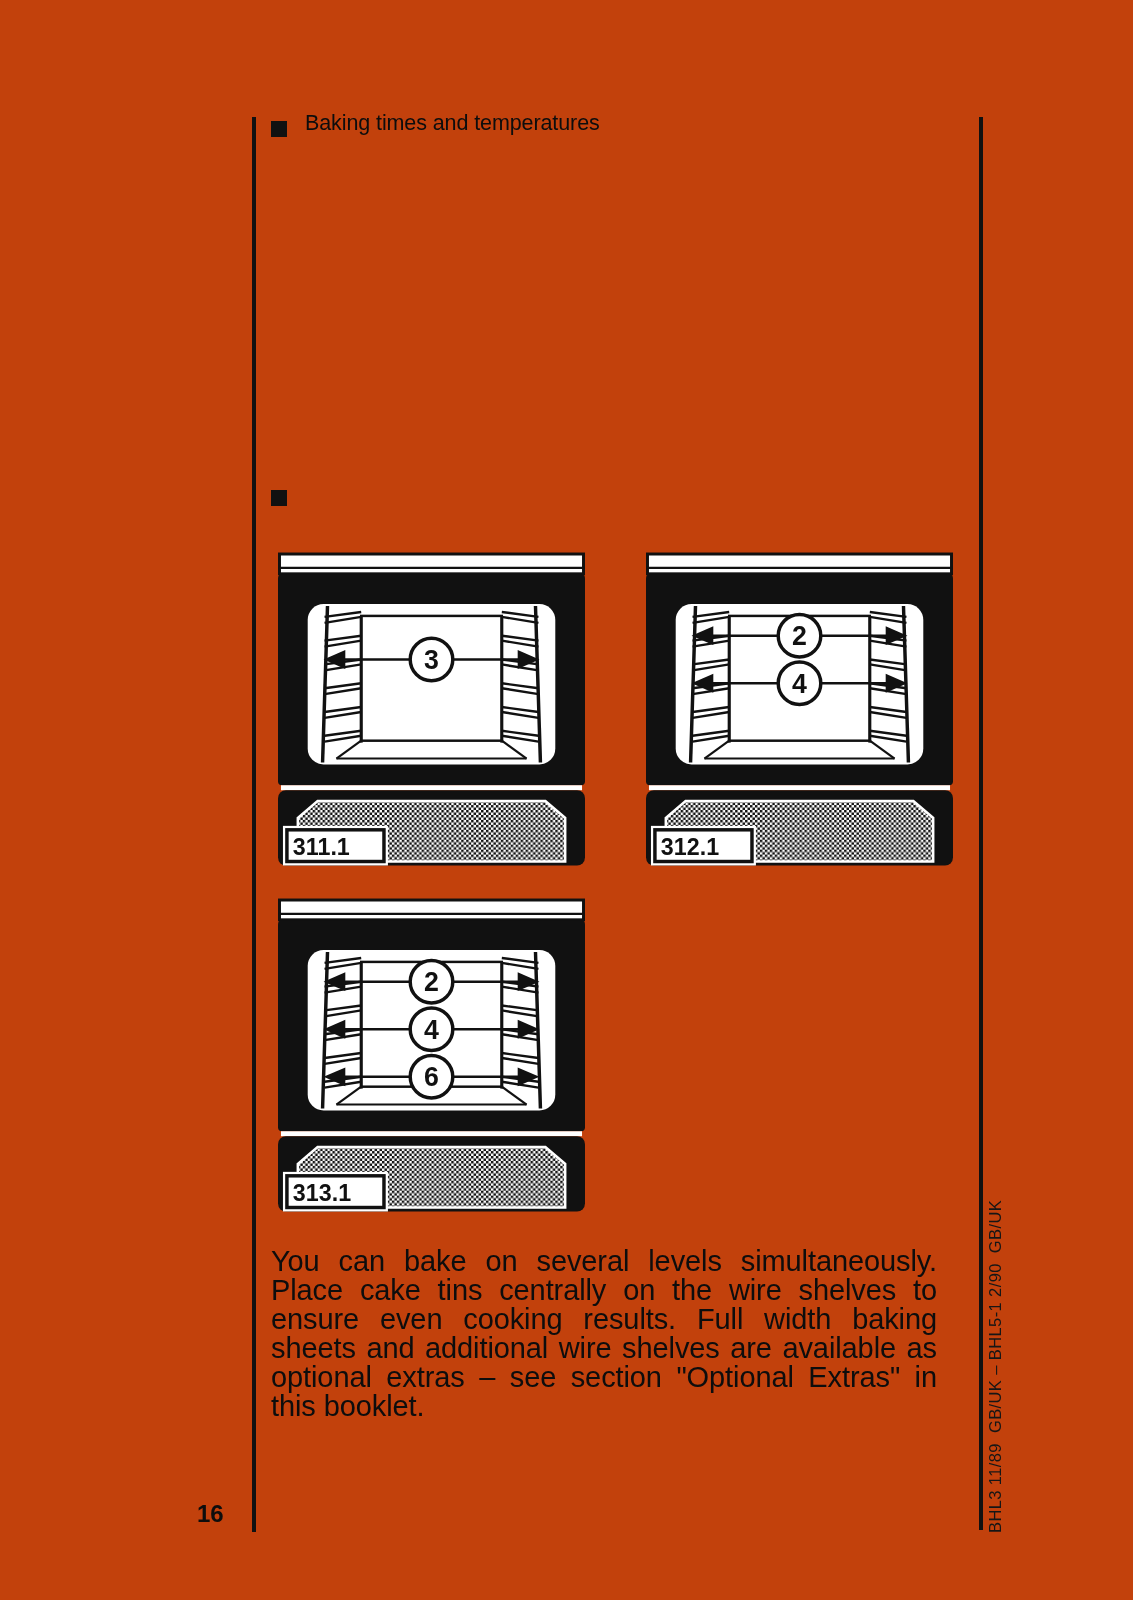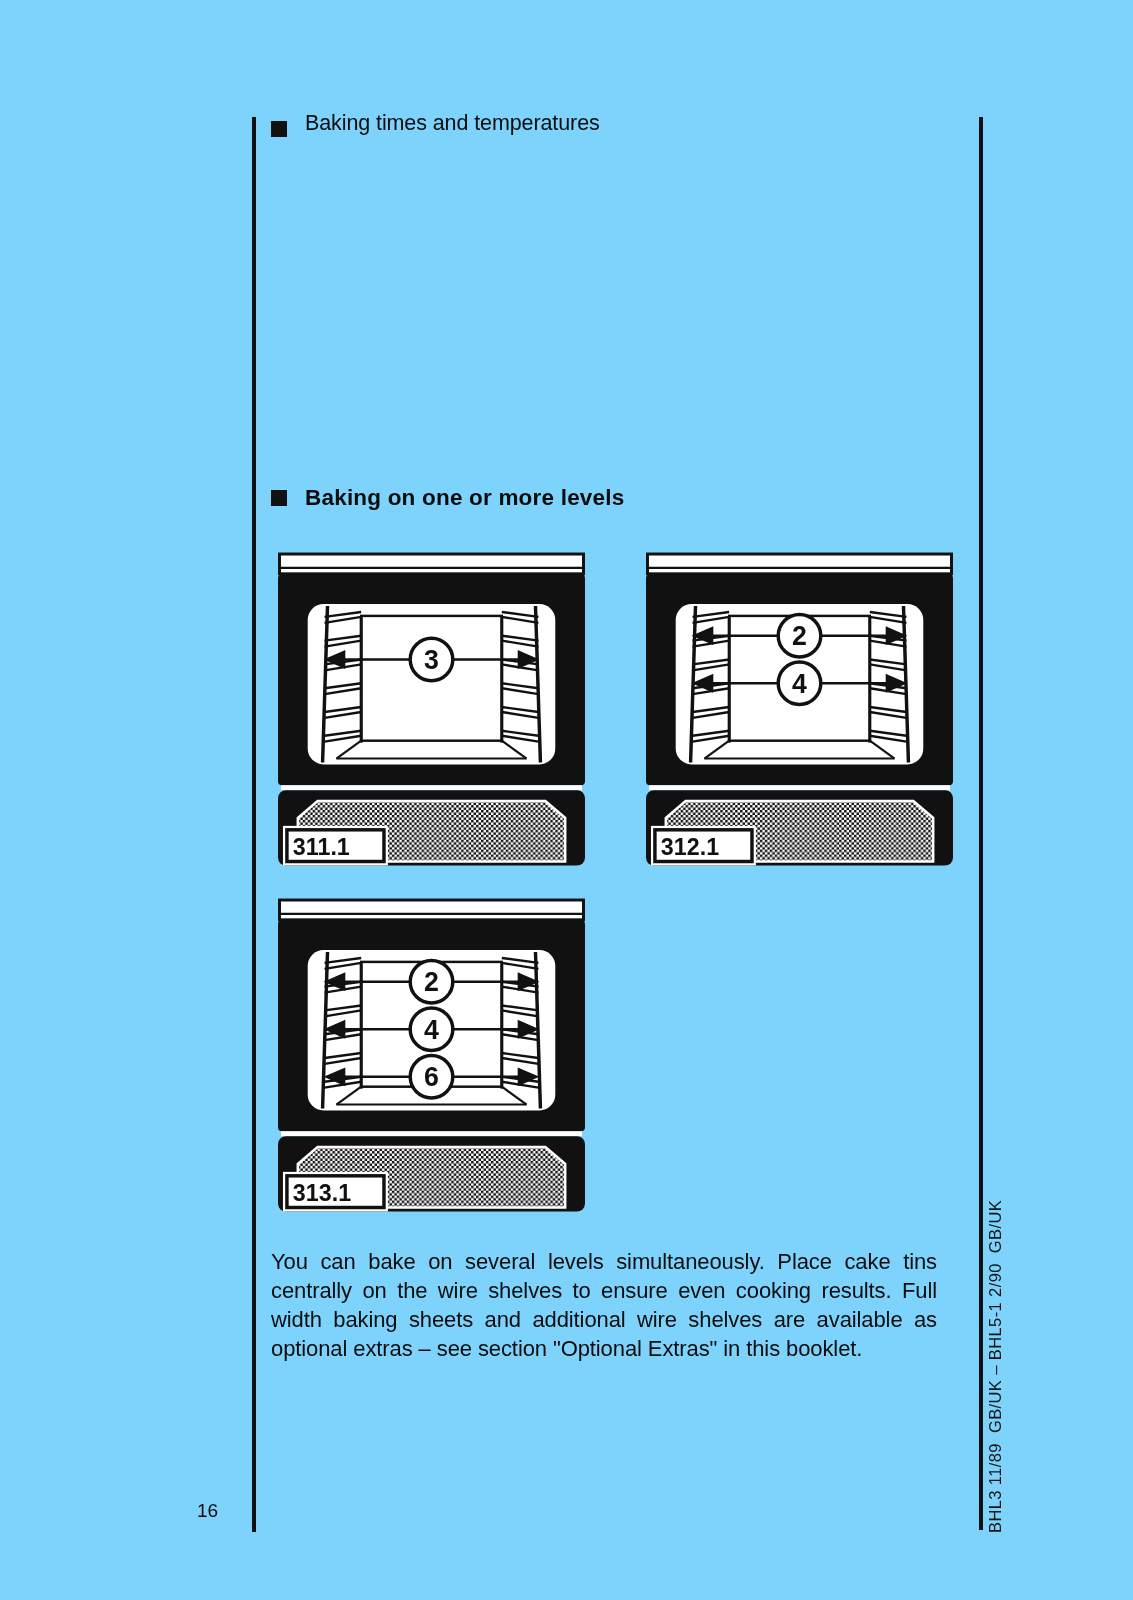--- a/index.html
+++ b/index.html
@@ -1,55 +1,54 @@
 <!DOCTYPE html>
 <html><head>
 <meta charset="utf-8">
 <style>
   html,body{margin:0;padding:0;background:#e8e8e8;}
-  #page{position:relative;width:1133px;height:1600px;background:#7dd3fc;overflow:hidden;
+  #page{position:relative;width:1133px;height:1600px;background:#c2410c;overflow:hidden;
         font-family:"Liberation Sans", sans-serif;color:#0d0d0d;}
   .rule{position:absolute;background:#111;}
   #left-rule{left:252px;top:117px;width:3.5px;height:1415px;}
   #right-rule{left:979px;top:117px;width:3.5px;height:1413px;}
   .bullet{position:absolute;width:16px;height:16px;background:#111;}
   #bullet-1{left:271px;top:121px;}
   #bullet-2{left:271px;top:490px;}
   #body-1{position:absolute;left:305px;top:109px;width:632px;
           font-size:21.5px;line-height:28.6px;letter-spacing:-0.1px;}
   #body-1 .para{text-align:justify;margin:0;}
   #section1-title{margin:0;}
   #heading-2{position:absolute;left:305px;top:485px;width:632px;
              font-size:22.5px;font-weight:bold;letter-spacing:0.2px;}
   .oven{position:absolute;width:307px;height:316px;}
   #oven-0{left:278px;top:551px;}
   #oven-1{left:646px;top:551px;}
   #oven-2{left:278px;top:897px;}
   #caption{position:absolute;left:271px;top:1247px;width:666px;
-           font-size:22px;line-height:29px;text-align:justify;letter-spacing:-0.1px;}
-  #page-number{position:absolute;left:197px;top:1500px;font-size:19px;}
+           font-size:29px;line-height:29px;text-align:justify;letter-spacing:-0.1px;}
+  #page-number{position:absolute;left:197px;top:1500px;font-size:24px;font-weight:bold;}
   #print-code{position:absolute;left:986px;top:1533px;width:340px;height:24px;
               transform:rotate(-90deg);transform-origin:0 0;
               font-size:16.5px;letter-spacing:0.4px;white-space:pre;color:#161616;}
 </style>
 </head>
 <body>
 
 <div id="page">
 
   <div id="left-rule" class="rule"></div>
   <div id="right-rule" class="rule"></div>
 
   <div id="bullet-1" class="bullet"></div>
   <div id="body-1">
     <p id="section1-title" class="para">Baking times and temperatures</p>
   </div>
 
   <div id="bullet-2" class="bullet"></div>
-  <div id="heading-2">Baking on one or more levels</div>
 
   <div id="oven-0" class="oven"><svg viewBox="0 0 310 316" width="307" height="316">
         <defs>
           <pattern id="ht0" patternUnits="userSpaceOnUse" width="5" height="5">
             <rect x="0" y="0" width="5" height="5" fill="#ffffff"></rect>
             <rect x="0" y="0" width="2.5" height="2.5" fill="#111111"></rect>
             <rect x="2.5" y="2.5" width="2.5" height="2.5" fill="#111111"></rect>
           </pattern>
         </defs>
         <rect x="1.5" y="1.5" width="307" height="20" fill="#ffffff" stroke="#111111" stroke-width="3"></rect>

